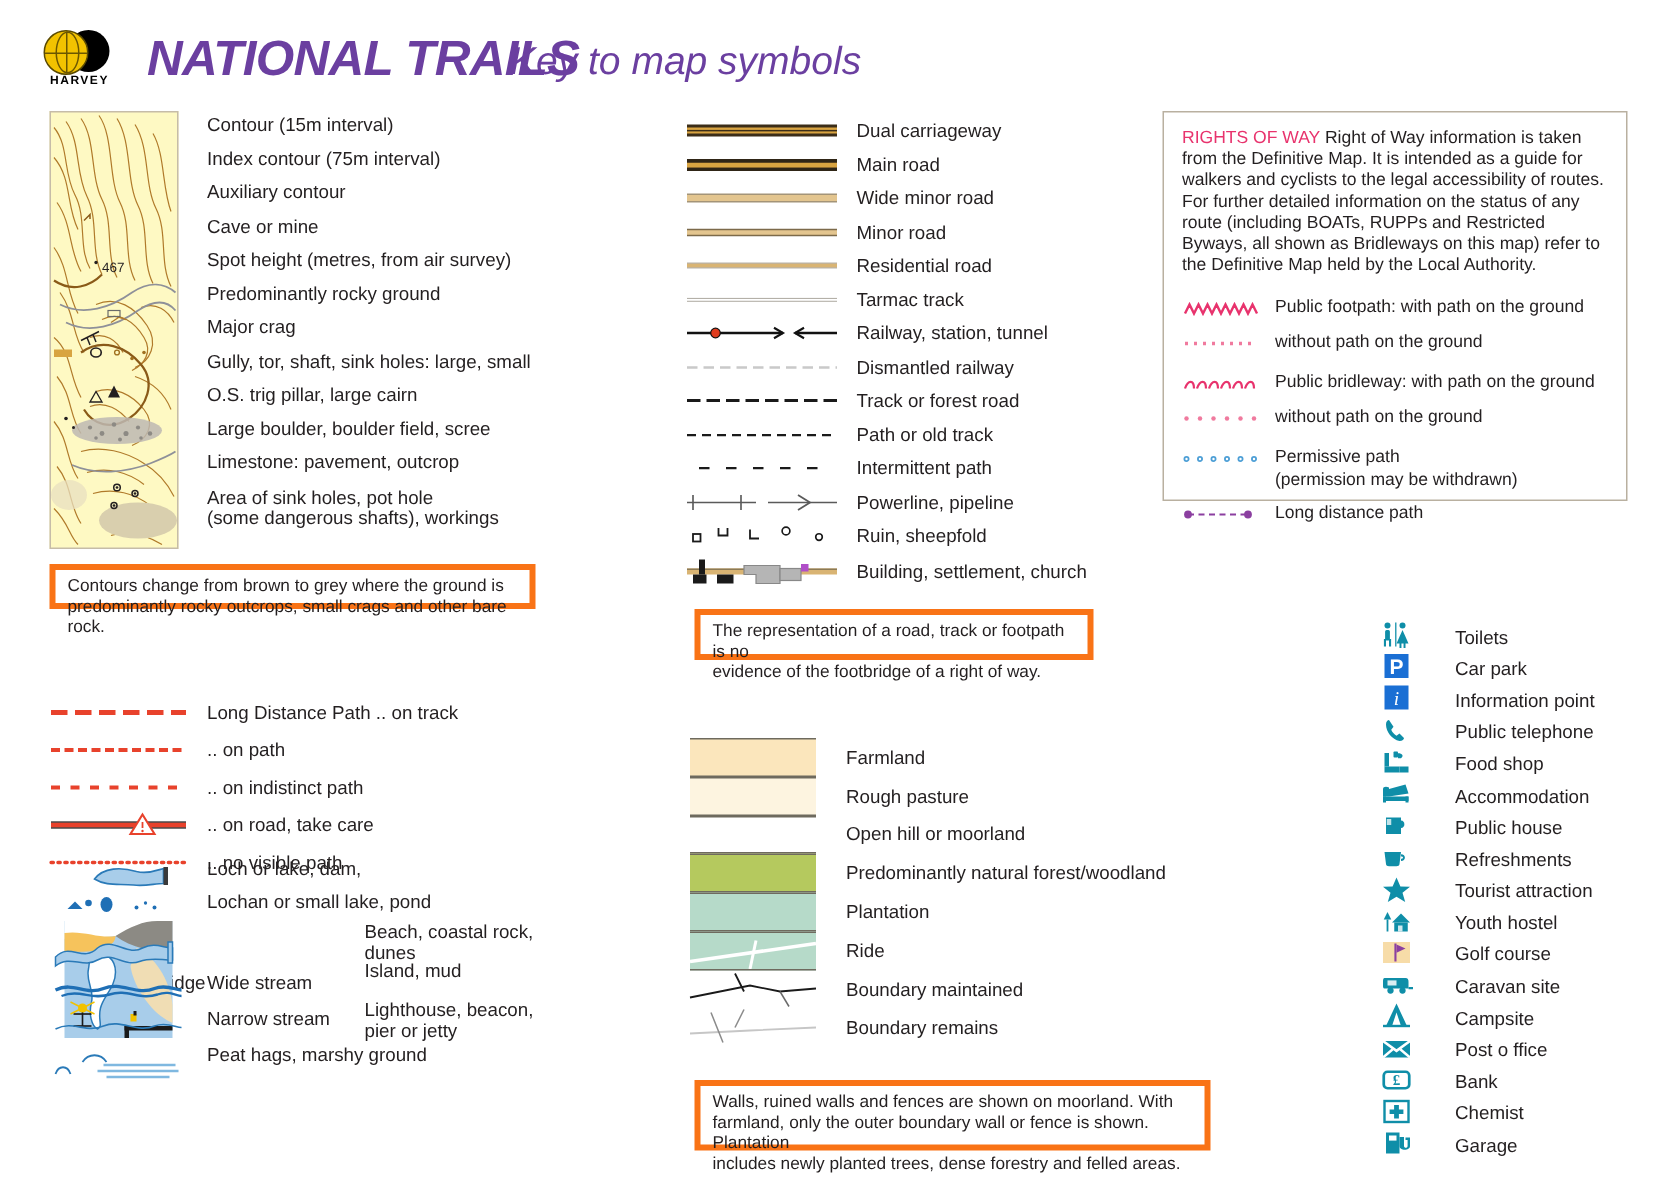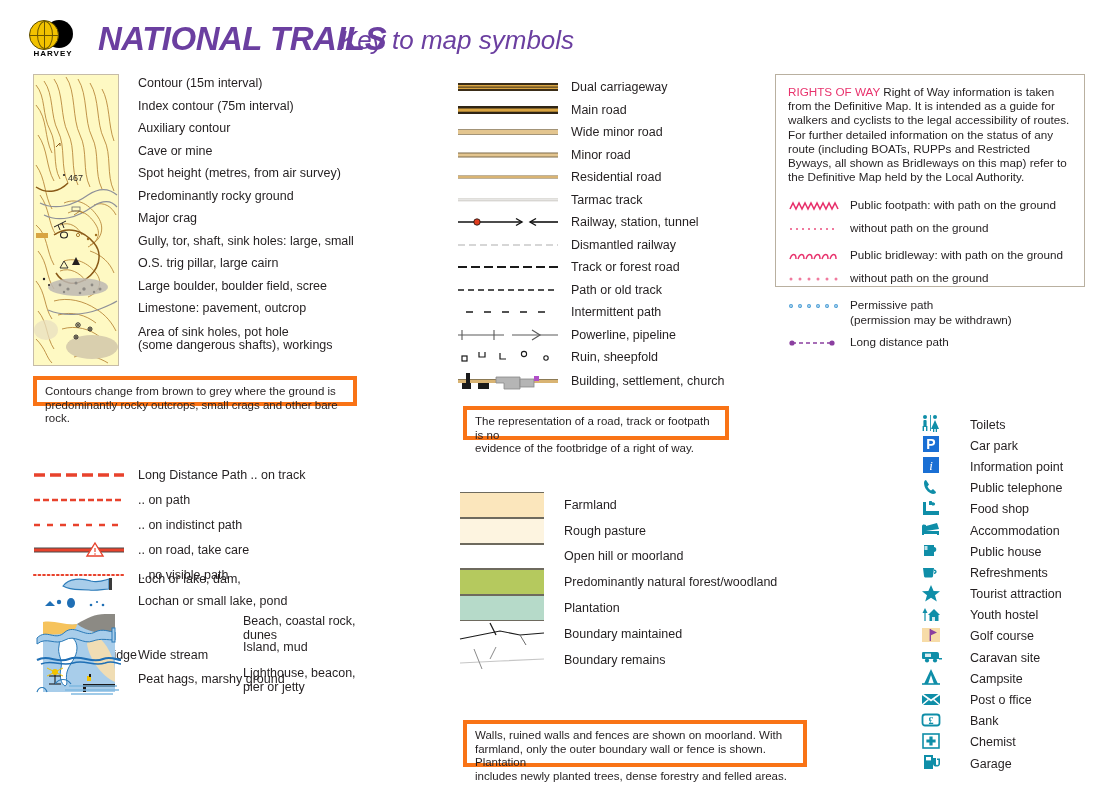--- a/index.html
+++ b/index.html
@@ -62,21 +62,21 @@
   .cover{position:absolute;left:460px;top:492px;}
   .cover .row{height:25.8px;align-items:center;}
   .cover .sym{width:84px;height:25.8px;position:relative;}
   .cover .lbl{margin-left:20px;}
   .swatch{position:absolute;left:0;top:0;width:84px;height:25.8px;box-sizing:border-box;
      border-top:1.5px solid #6e6a5e;border-bottom:1.5px solid #6e6a5e;}
 
   .notebox3{position:absolute;left:463px;top:720px;width:344px;height:47px;}
 
   
-  .rowpanel{position:absolute;left:775px;top:74px;width:310px;height:213px;
+  .rowpanel{position:absolute;left:775px;top:74px;width:310px;height:260px;
      border:1px solid #b9b0a0;background:#fff;box-sizing:border-box;padding:10px 12px;}
   .rowpanel .intro{font-size:11.7px;line-height:14.2px;margin:0 0 14px 0;}
   .rowpanel .intro .ttl{color:#e8336d;}
   .rowpanel .prow{display:flex;align-items:flex-start;margin-bottom:6px;}
   .rowpanel .psym{flex:0 0 62px;height:14px;position:relative;margin-top:3px;}
   .rowpanel .plbl{font-size:11.7px;line-height:14.5px;}
 
   .facilities{position:absolute;left:920px;top:414px;width:190px;}
   .facilities .frow{display:flex;align-items:center;height:21.2px;}
   .facilities .fsym{flex:0 0 22px;height:21px;position:relative;}
@@ -328,20 +328,28 @@
     </div>
     <div class="row" style="height:24px;">
       <div class="sym" style="height:24px;">
         <svg width="92" height="24" viewBox="0 0 92 24">
           <path d="M4,12 C16,6 24,16 36,11 C48,6 58,16 70,11 C78,8 84,12 88,12" fill="none" stroke="#1f6fb5" stroke-width="2.2"></path>
           <path d="M8,16 C20,11 28,19 40,15 C52,11 60,19 72,15 C80,12 84,16 88,16" fill="none" stroke="#1f6fb5" stroke-width="1.6"></path>
         </svg>
       </div>
       <div class="lbl">Wide stream</div>
     </div>
+    <div class="row" style="height:24px;">
+      <div class="sym" style="height:24px;">
+        <svg width="92" height="24" viewBox="0 0 92 24">
+          <path d="M4,14 C16,8 24,17 36,12 C48,7 58,17 70,12 C78,9 84,13 88,13" fill="none" stroke="#2a7ab8" stroke-width="1.1"></path>
+        </svg>
+      </div>
+      <div class="lbl">Narrow stream</div>
+    </div>
     <div class="row" style="height:26px;">
       <div class="sym" style="height:26px;">
         <svg width="92" height="26" viewBox="0 0 92 26">
           <path d="M4,20 C6,14 12,14 14,20" fill="none" stroke="#2a7ab8" stroke-width="1.2"></path>
           <path d="M22,12 C26,6 34,6 38,12" fill="none" stroke="#2a7ab8" stroke-width="1.2"></path>
           <g stroke="#7fb8e0" stroke-width="1.6">
             <line x1="36" y1="14" x2="84" y2="14"></line>
             <line x1="32" y1="18" x2="86" y2="18"></line>
             <line x1="38" y1="22" x2="80" y2="22"></line>
           </g>
@@ -523,20 +531,31 @@
       <div class="lbl">Predominantly natural forest/woodland</div>
     </div>
     <div class="row">
       <div class="sym">
         <div class="swatch" style="background:#b6dac9;"></div>
       </div>
       <div class="lbl">Plantation</div>
     </div>
     <div class="row">
       <div class="sym">
+        <div class="swatch" style="background:#b6dac9;overflow:hidden;">
+          <svg width="84" height="25" viewBox="0 0 84 25" style="position:absolute;left:0;top:-1px;">
+            <path d="M0,20 L84,8" stroke="#ffffff" stroke-width="2.4" fill="none"></path>
+            <path d="M40,25 L44,6" stroke="#ffffff" stroke-width="2" fill="none"></path>
+          </svg>
+        </div>
+      </div>
+      <div class="lbl">Ride</div>
+    </div>
+    <div class="row">
+      <div class="sym">
         <svg width="84" height="26" viewBox="0 0 84 26">
           <path d="M0,18 L40,10 L60,14 L84,12" fill="none" stroke="#1a1a1a" stroke-width="1.2"></path>
           <path d="M30,2 L36,14" fill="none" stroke="#1a1a1a" stroke-width="1.2"></path>
           <path d="M60,14 L66,24" fill="none" stroke="#6a6a6a" stroke-width="1"></path>
         </svg>
       </div>
       <div class="lbl">Boundary maintained</div>
     </div>
     <div class="row">
       <div class="sym">

